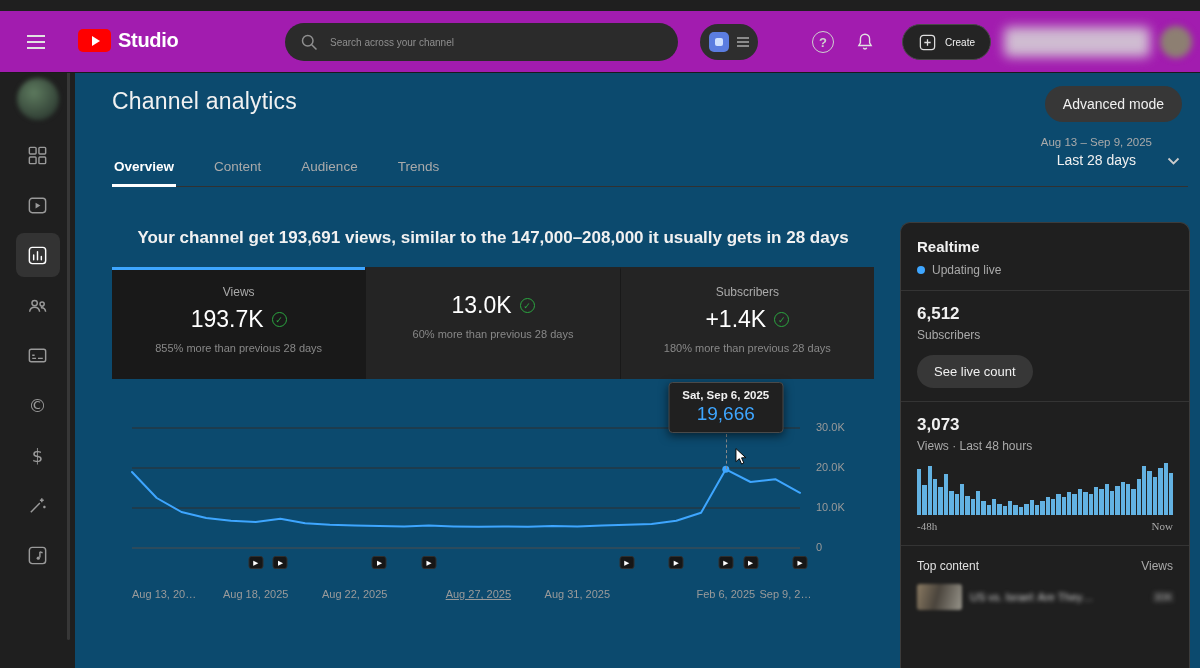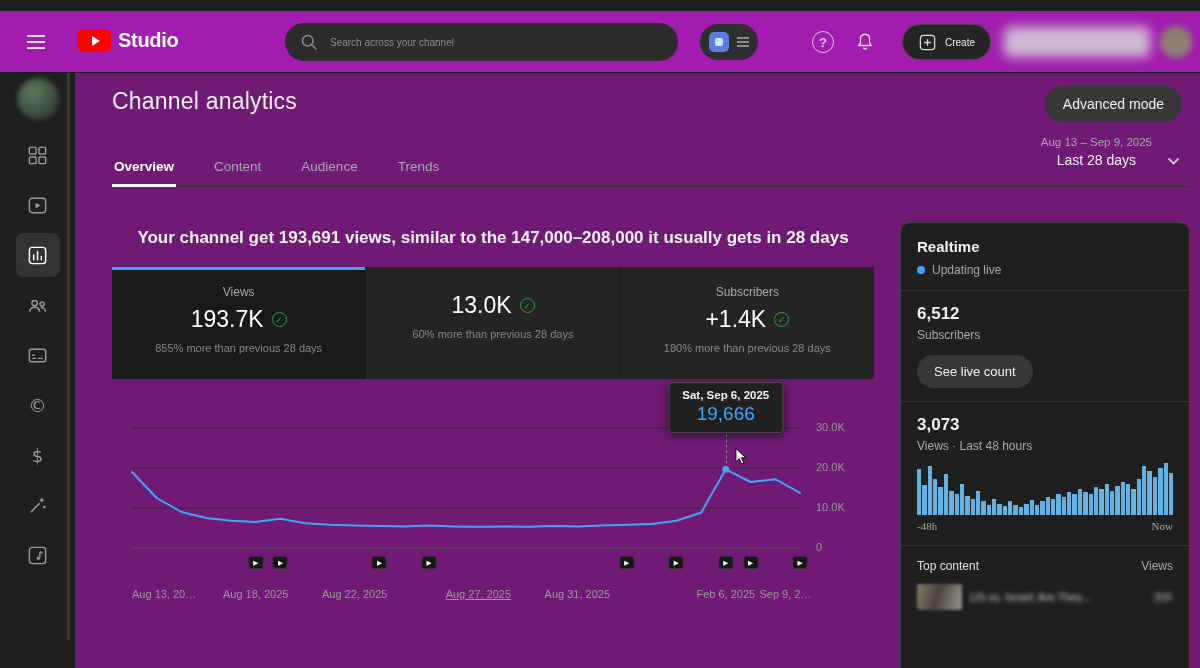--- a/index.html
+++ b/index.html
@@ -33,21 +33,21 @@
   
   .sidebar { position:absolute; left:0; top:62px; bottom:0; width:75px; background:#1f1f1f; display:flex; flex-direction:column; align-items:center; }
   .chan-avatar { width:42px; height:42px; border-radius:50%; margin-top:16px; background:radial-gradient(circle at 40% 35%, #5d7a5e, #324136 72%); filter:blur(2px); cursor:pointer; flex:none; }
   .side-item { width:44px; height:44px; display:flex; align-items:center; justify-content:center; background:none; border:none; margin-top:6px; border-radius:8px; cursor:pointer; color:#9a9a9a; flex:none; }
   .side-item:first-of-type { margin-top:13px; }
   .side-item.active { background:#333; color:#fff; }
   .side-item .glyph { font-size:18px; color:currentColor; font-family:"DejaVu Sans",sans-serif; }
   .side-scrollbar { position:absolute; right:5px; top:2px; height:95%; width:3px; background:#4b4b4b; border-radius:2px; opacity:.55; cursor:pointer; }
 
   
-  .main { position:absolute; top:62px; left:75px; right:0; bottom:0; background:#701a75; }
+  .main { position:absolute; top:62px; left:75px; right:0; bottom:0; background:#0c4a6e; }
   .page-title { position:absolute; left:37px; top:26px; font-size:23px; font-weight:500; color:#f1f1f1; letter-spacing:.2px; }
   .adv-btn { position:absolute; right:18px; top:24px; height:36px; padding:0 18px; border-radius:18px; background:#373737; color:#f1f1f1; font-size:14px; border:none; cursor:pointer; font-family:"Liberation Sans",sans-serif; }
   .tabbar { position:absolute; left:37px; right:12px; top:92px; height:33px; border-bottom:1px solid #313131; display:flex; gap:36px; }
   .tab { font-size:13.5px; color:#aaa; padding:5px 2px; cursor:pointer; position:relative; }
   .tab.active { color:#fff; font-weight:bold; }
   .tab.active::after { content:""; position:absolute; left:0; right:0; bottom:-1px; height:3px; background:#fff; }
   .date-picker { position:absolute; right:16px; top:74px; text-align:center; padding-right:32px; cursor:pointer; }
   .dr { font-size:11.5px; color:#aaa; }
   .preset { font-size:14px; color:#f1f1f1; margin-top:4px; }
   .chev { position:absolute; right:4px; bottom:3px; }

